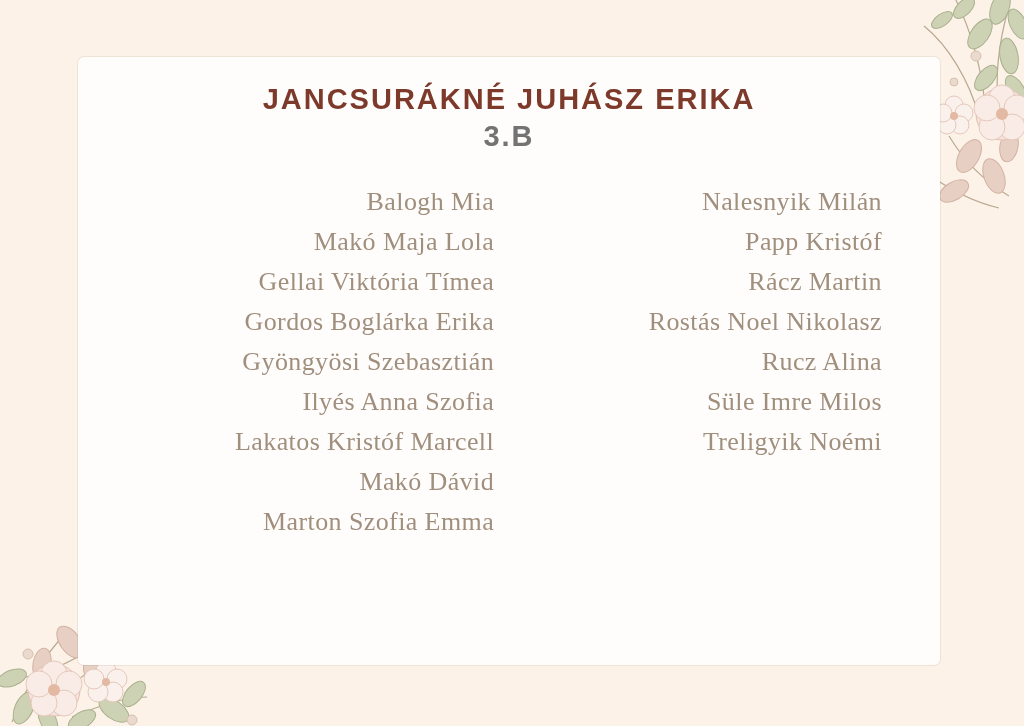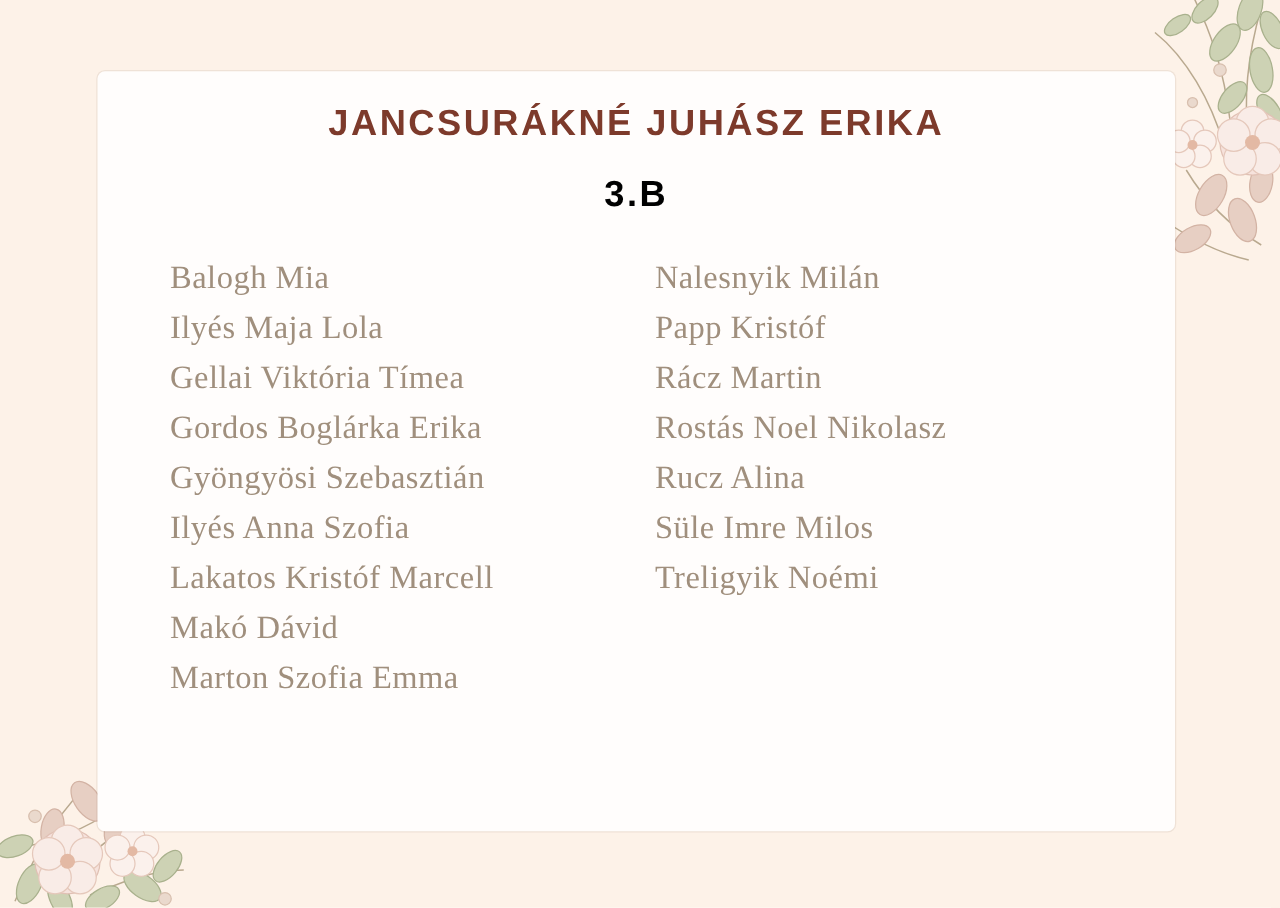--- a/index.html
+++ b/index.html
@@ -50,35 +50,35 @@
     font-family: "Liberation Sans", sans-serif;
     font-weight: bold;
     color: #7d3a2b;
     font-size: 29px;
     letter-spacing: 2.0px;
     line-height: 1.25;
   }
   .subtitle {
     font-family: "Liberation Sans", sans-serif;
     font-weight: bold;
-    color: #000000;
+    color: #737373;
     font-size: 29px;
     letter-spacing: 2.0px;
     line-height: 1.35;
-    margin-top: 20px;
+    margin-top: 0;
   }
 
   .columns {
     display: flex;
     justify-content: space-between;
     padding: 26px 58px 0 58px;
   }
   .col {
     width: 48%;
-    text-align: left;
+    text-align: right;
   }
   .name {
     font-family: "Liberation Serif", serif;
     color: #a08f7d;
     font-size: 26px;
     line-height: 40px;
     letter-spacing: 0.4px;
     white-space: nowrap;
   }
 </style>
@@ -183,21 +183,21 @@
 
   <div class="card">
     <div class="title-block">
       <div class="title">JANCSURÁKNÉ JUHÁSZ ERIKA</div>
       <div class="subtitle">3.B</div>
     </div>
 
     <div class="columns">
       <div class="col">
         <div class="name">Balogh Mia</div>
-        <div class="name">Ilyés Maja Lola</div>
+        <div class="name">Makó Maja Lola</div>
         <div class="name">Gellai Viktória Tímea</div>
         <div class="name">Gordos Boglárka Erika</div>
         <div class="name">Gyöngyösi Szebasztián</div>
         <div class="name">Ilyés Anna Szofia</div>
         <div class="name">Lakatos Kristóf Marcell</div>
         <div class="name">Makó Dávid</div>
         <div class="name">Marton Szofia Emma</div>
       </div>
       <div class="col">
         <div class="name">Nalesnyik Milán</div>

